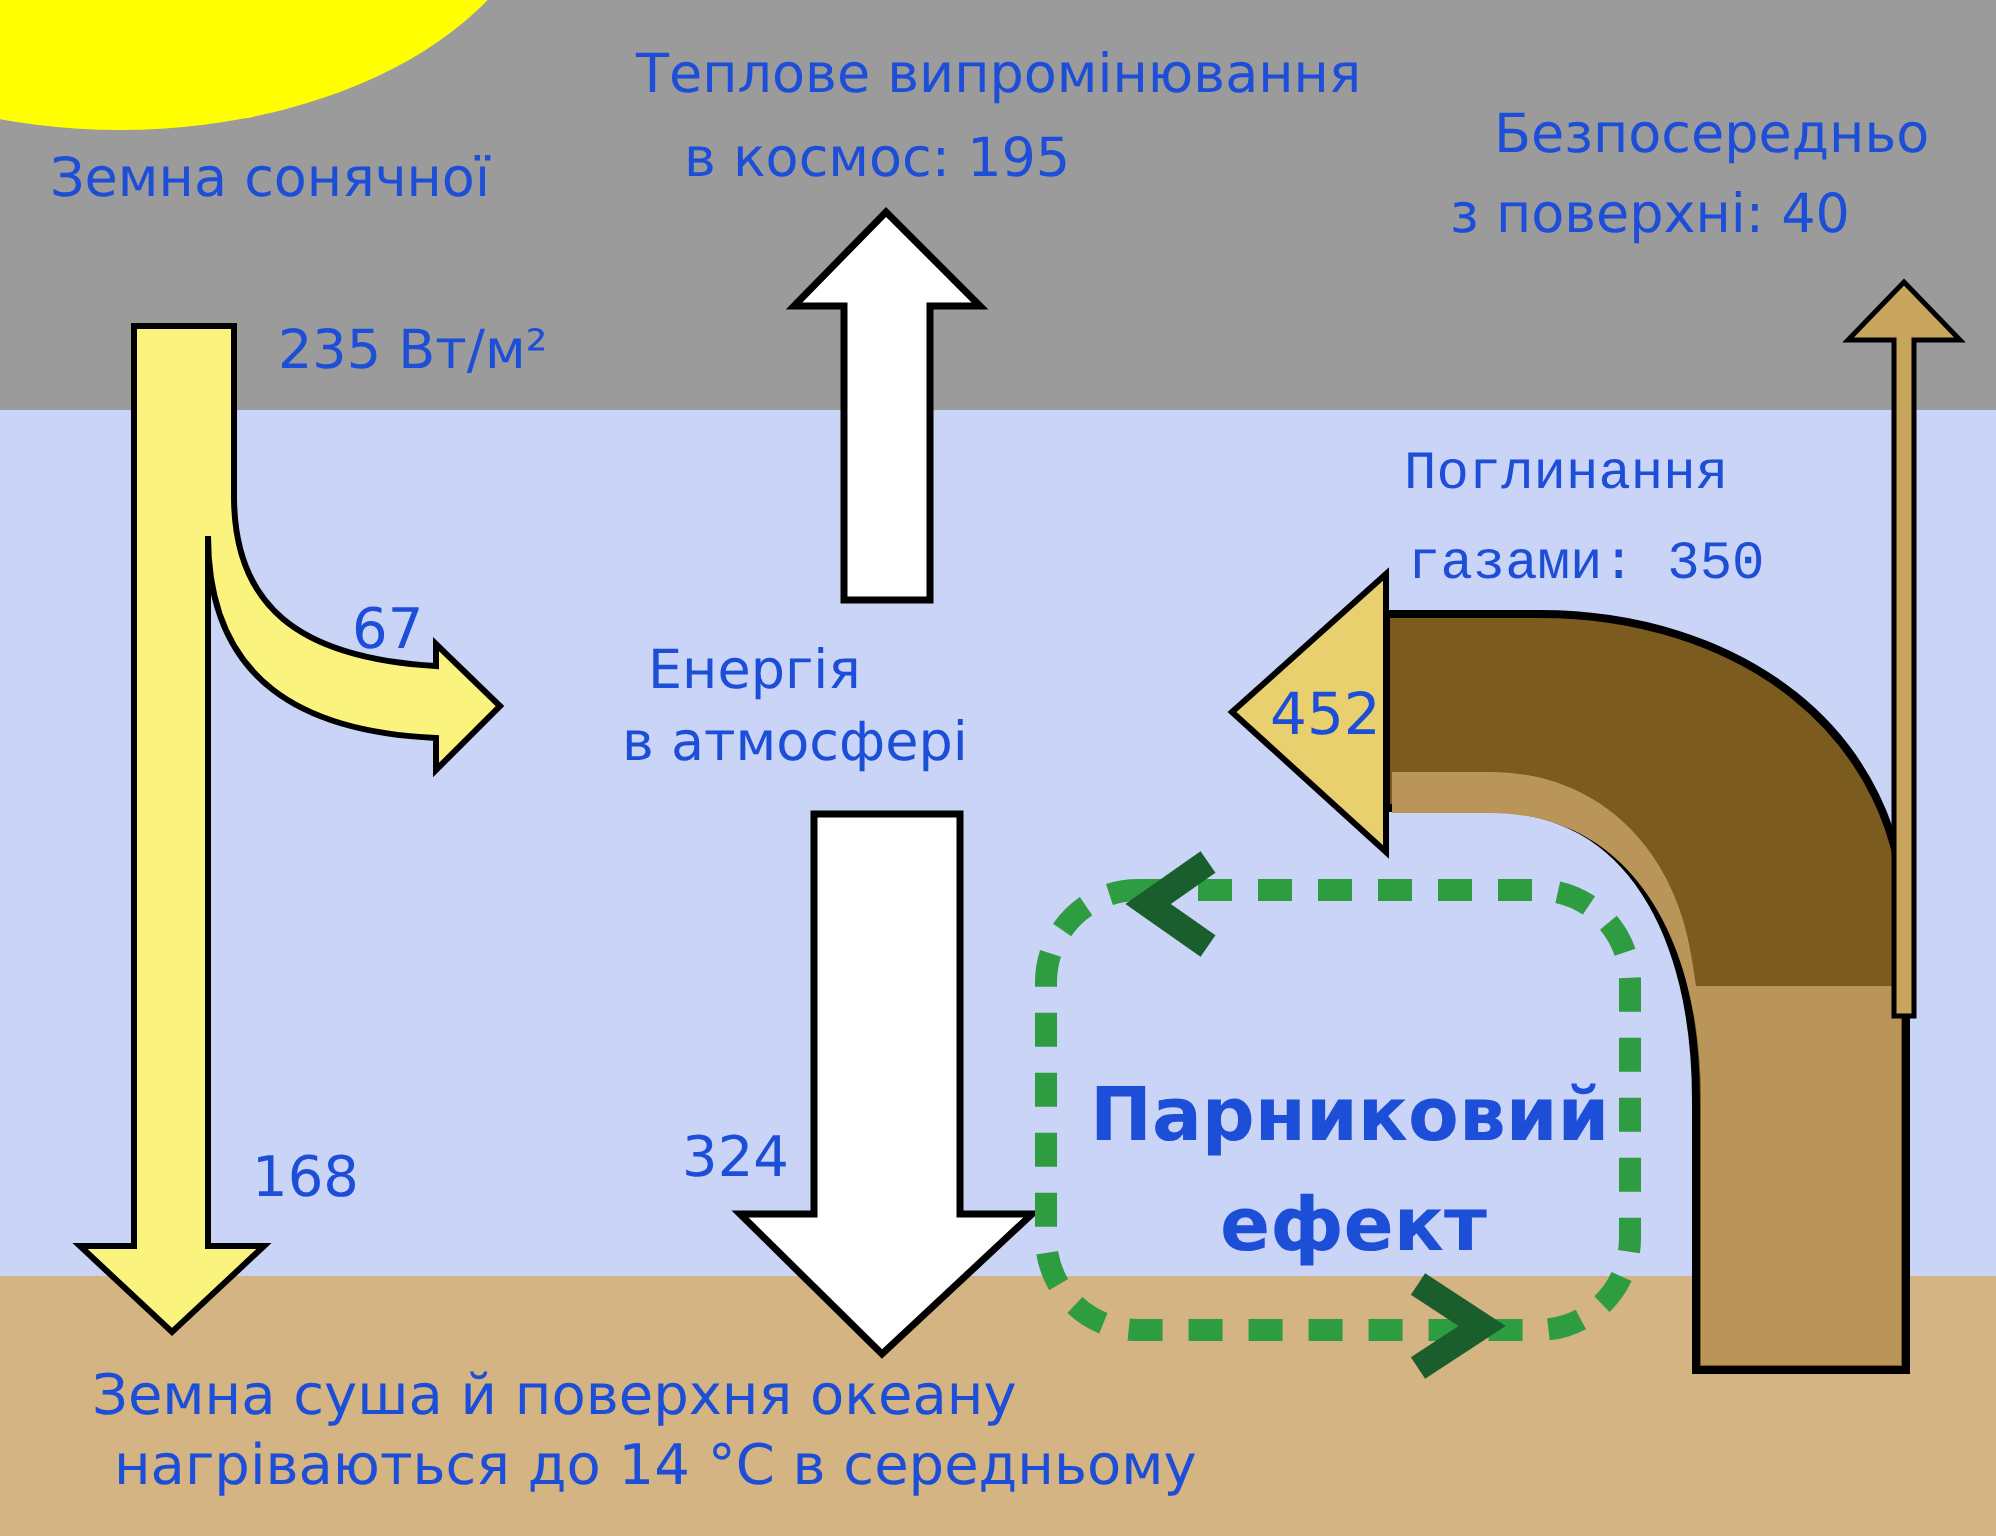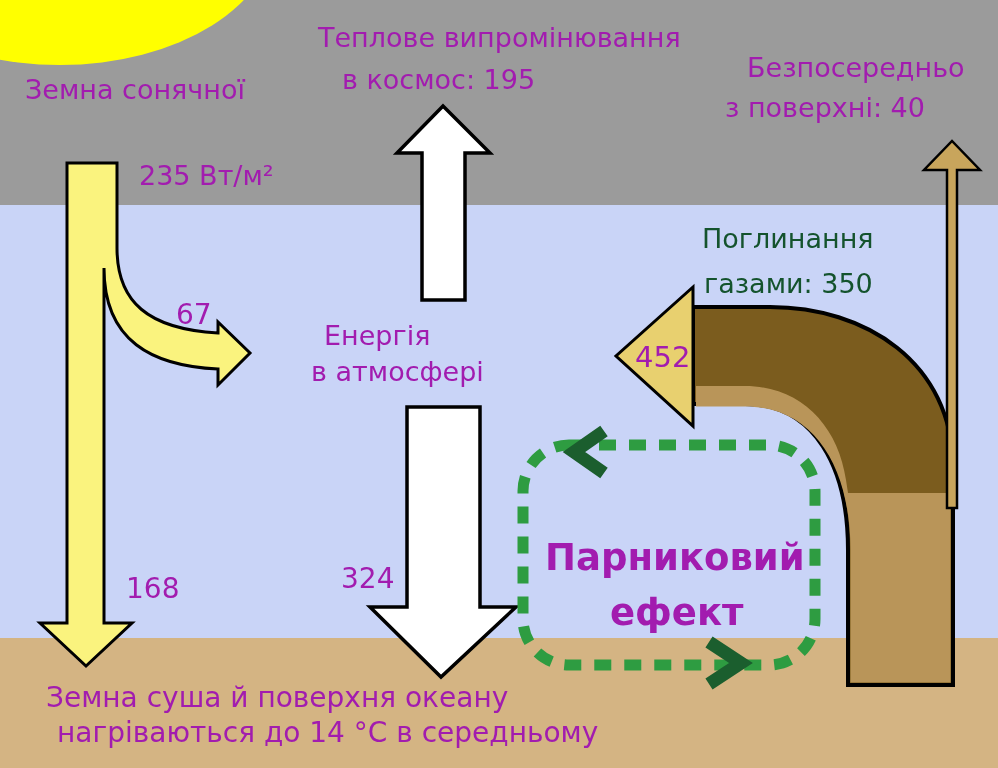--- a/index.html
+++ b/index.html
@@ -1,23 +1,23 @@
 <!DOCTYPE html>
 <html><head>
 <meta charset="utf-8">
 <style>
   html,body{margin:0;padding:0;background:#fff;}
   .canvas{position:relative;width:998px;height:768px;overflow:hidden;
           font-family:"DejaVu Sans",sans-serif;}
   .canvas svg{position:absolute;left:0;top:0;}
   .outlined{stroke:#000000;}
-  .lbl{position:absolute;white-space:nowrap;line-height:1.1;color:#a21caf;
+  .lbl{position:absolute;white-space:nowrap;line-height:1.1;color:#1d4ed8;
        font-size:27px;}
   .num{font-size:28px;}
-  .olive{color:#14532d;}
+  .olive{color:#1d4ed8;font-family:Liberation Mono, monospace;}
   .gh{font-weight:bold;font-size:37px;}
 </style>
 </head>
 <body>
 
 <div class="canvas">
 
   <svg width="998" height="768" viewBox="0 0 998 768">
 
     <rect x="0" y="0" width="998" height="205" fill="#9B9B9B"></rect>

